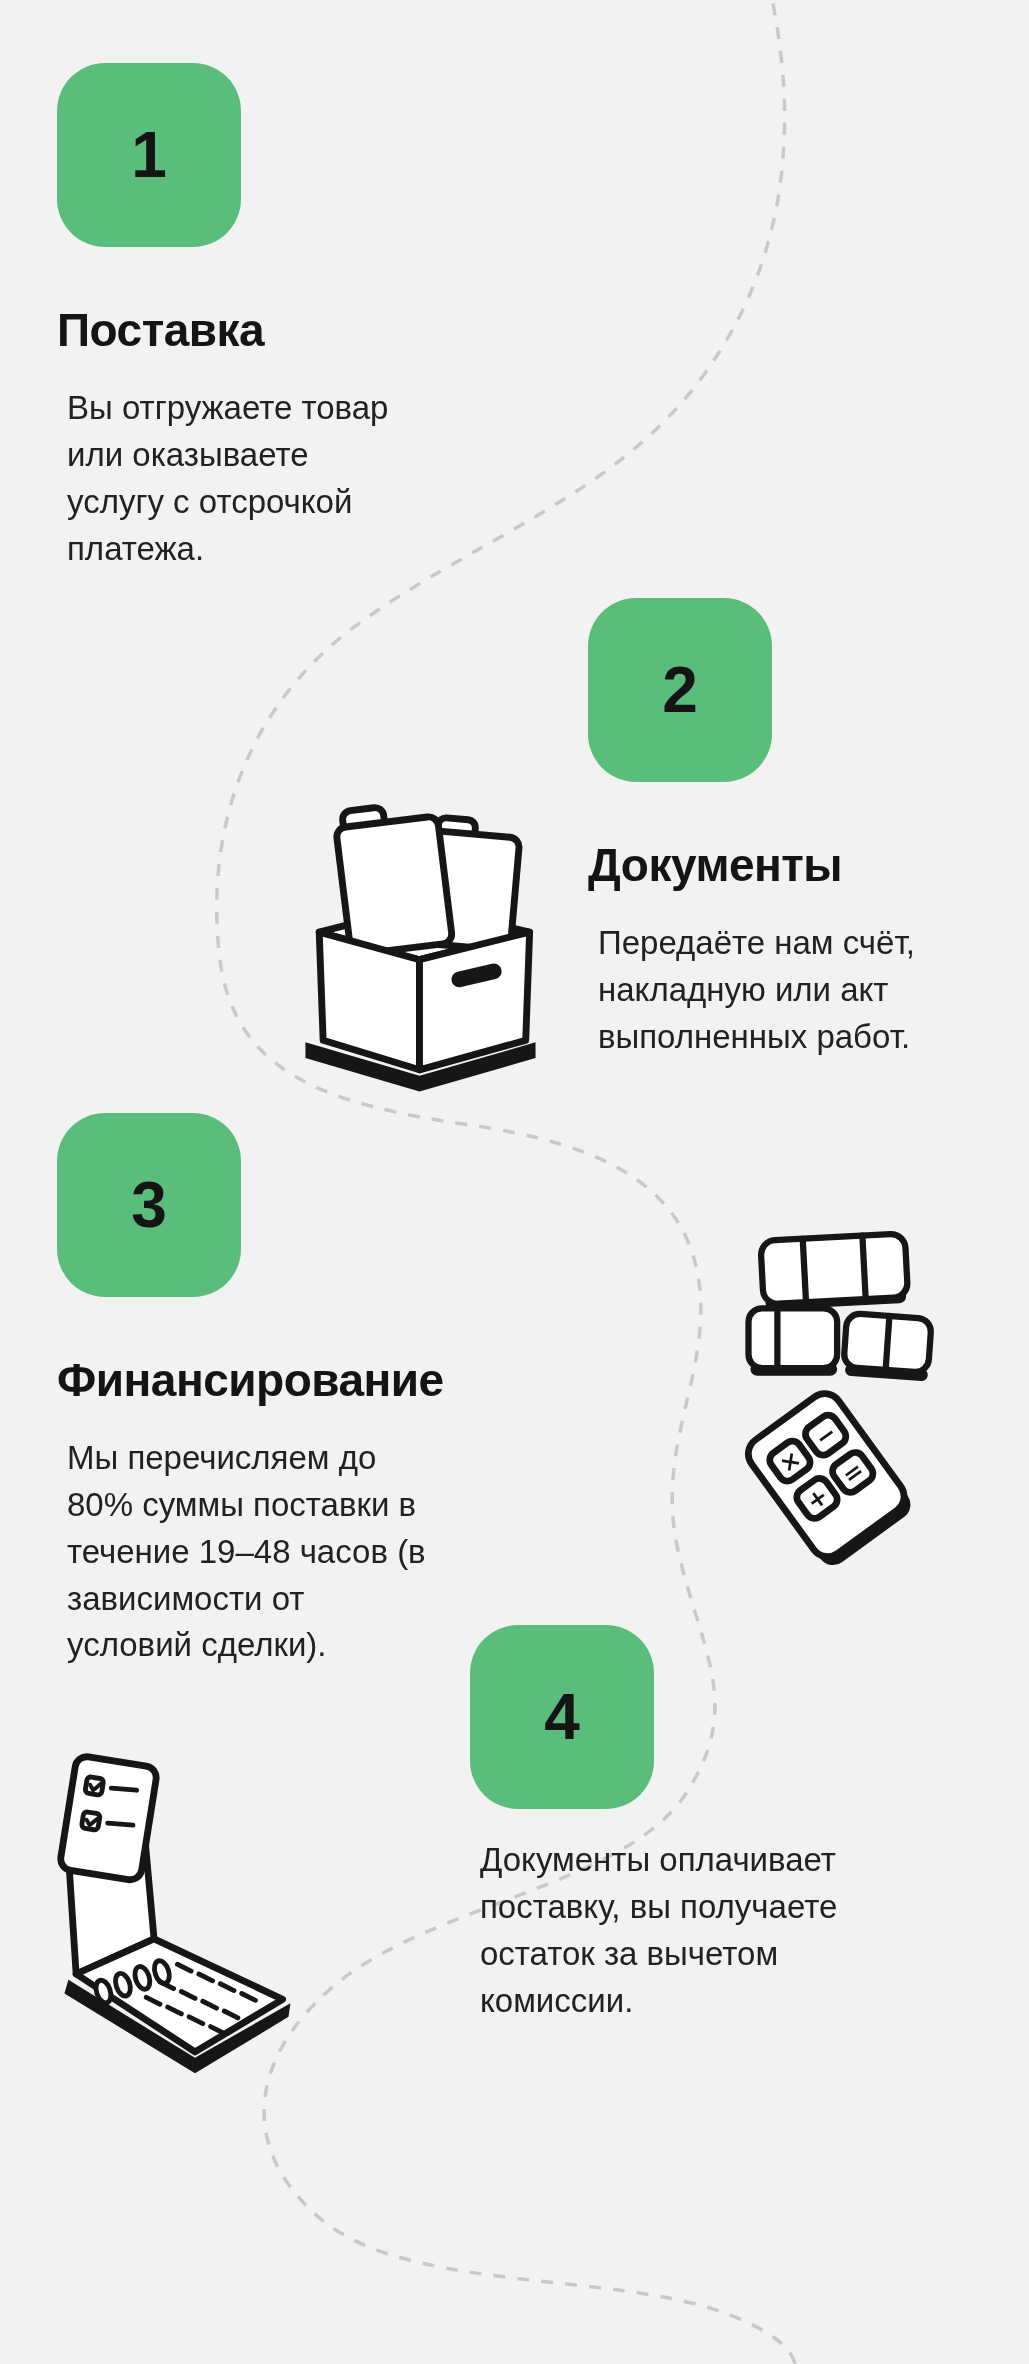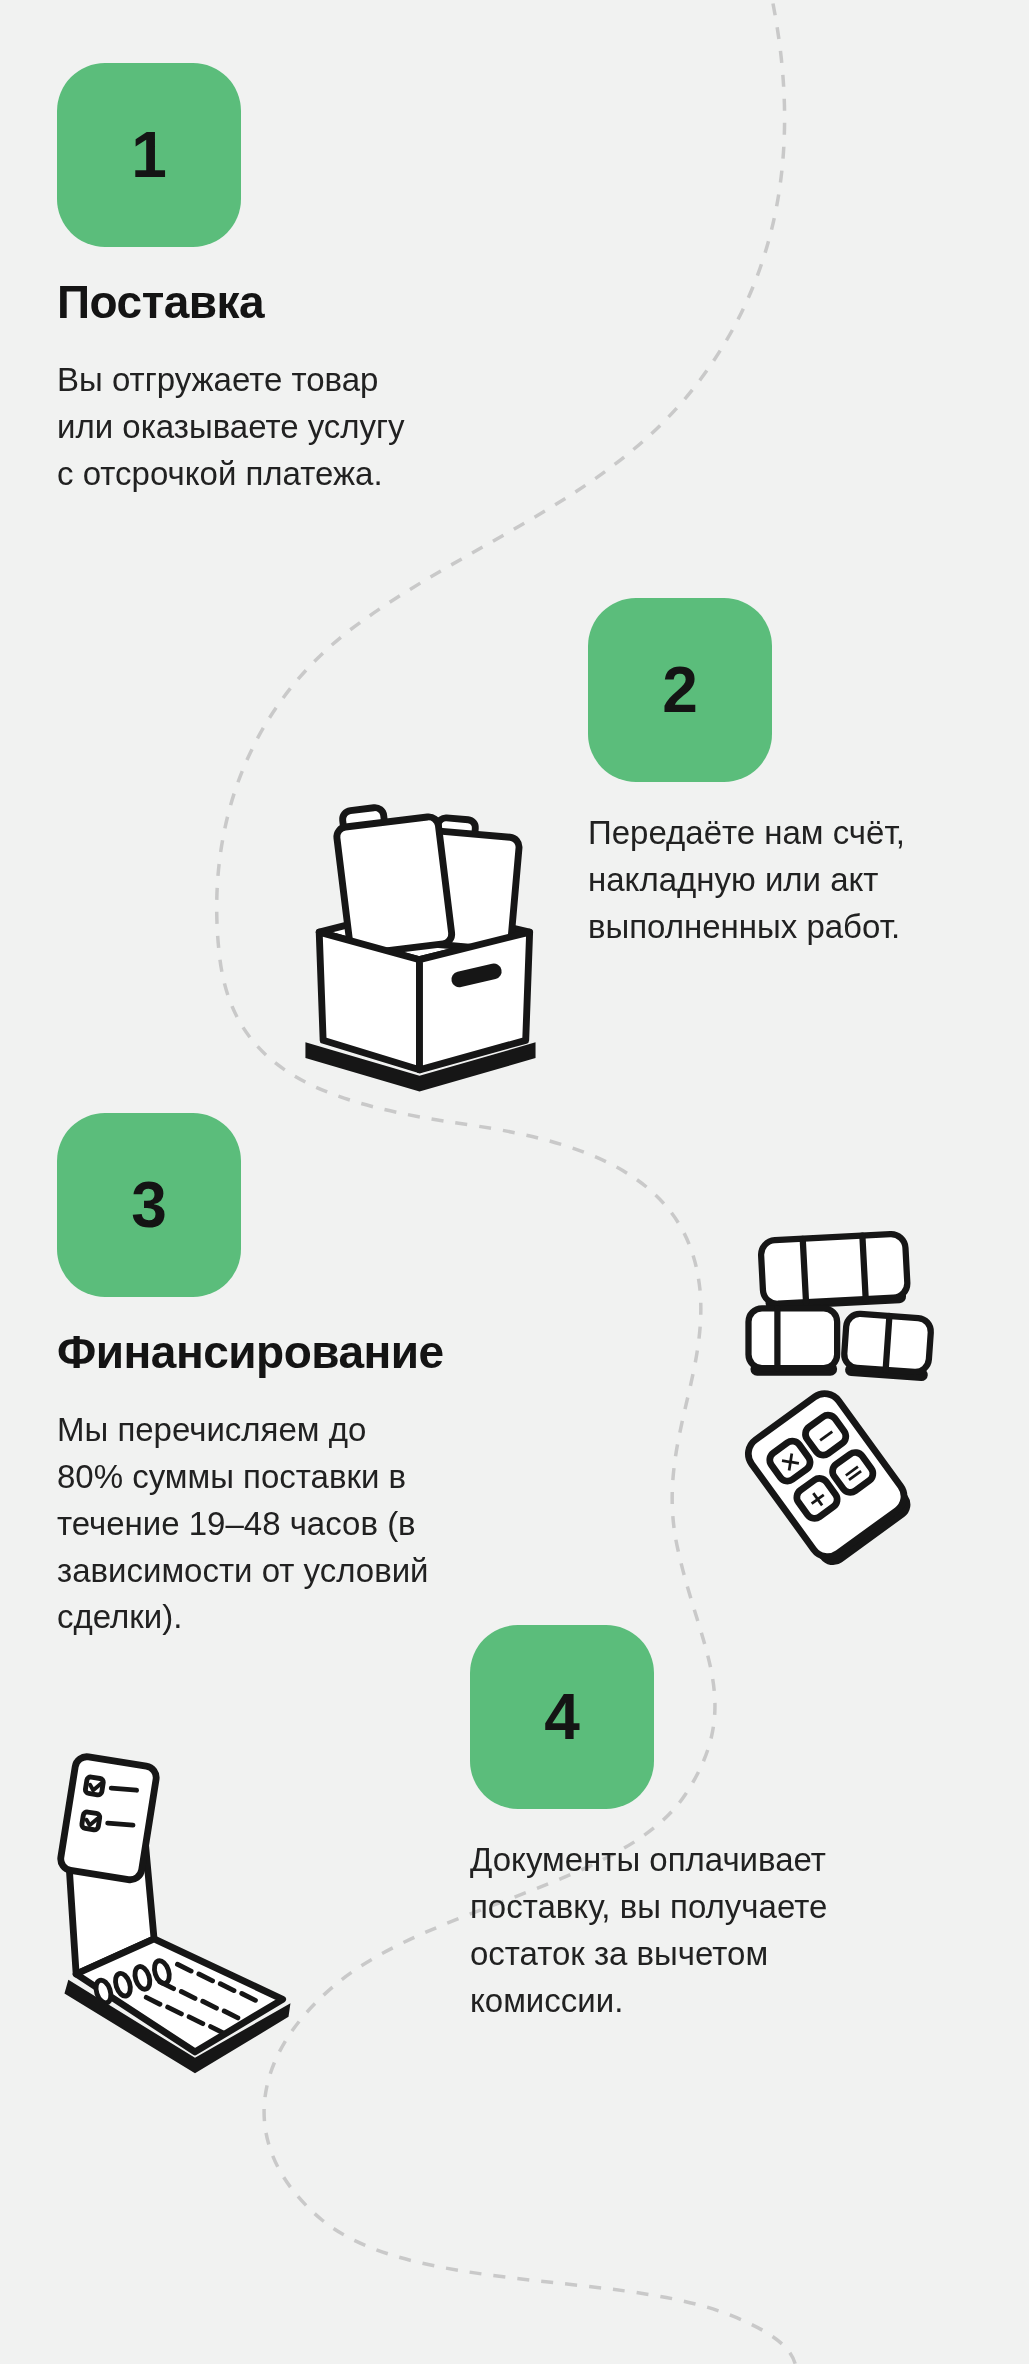--- a/index.html
+++ b/index.html
@@ -34,28 +34,28 @@
     display: flex;
     align-items: center;
     justify-content: center;
   }
   .badge span {
     font-size: 64px;
     font-weight: 600;
     color: #141414;
   }
   .title {
-    margin: 28px 0 0 0;
+    margin: 56px 0 0 0;
     font-size: 46px;
     font-weight: 700;
     letter-spacing: -0.5px;
     color: #141414;
   }
   .desc {
-    margin: 28px 0 0 0;
+    margin: 28px 0 0 10px;
     font-size: 33px;
     line-height: 1.42;
     color: #212121;
   }
   .step-1 { left: 57px;  top: 63px;   width: 348px; }
   .step-2 { left: 588px; top: 598px;  width: 370px; }
   .step-3 { left: 57px;  top: 1113px; width: 378px; }
   .step-4 { left: 470px; top: 1625px; width: 405px; }
   .illus {
     position: absolute;
@@ -90,20 +90,21 @@
       <span>1</span>
     </div>
     <h2 class="title">Поставка</h2>
     <p class="desc">Вы отгружаете товар или оказываете услугу с отсрочкой платежа.</p>
   </section>
 
   <section class="step step-2">
     <div class="badge">
       <span>2</span>
     </div>
+    <h2 class="title">Документы</h2>
     <p class="desc">Передаёте нам счёт, накладную или акт выполненных работ.</p>
   </section>
 
   <section class="step step-3">
     <div class="badge">
       <span>3</span>
     </div>
     <h2 class="title">Финансирование</h2>
     <p class="desc">Мы перечисляем до 80% суммы поставки в течение 19–48 часов (в зависимости от условий сделки).</p>
   </section>

